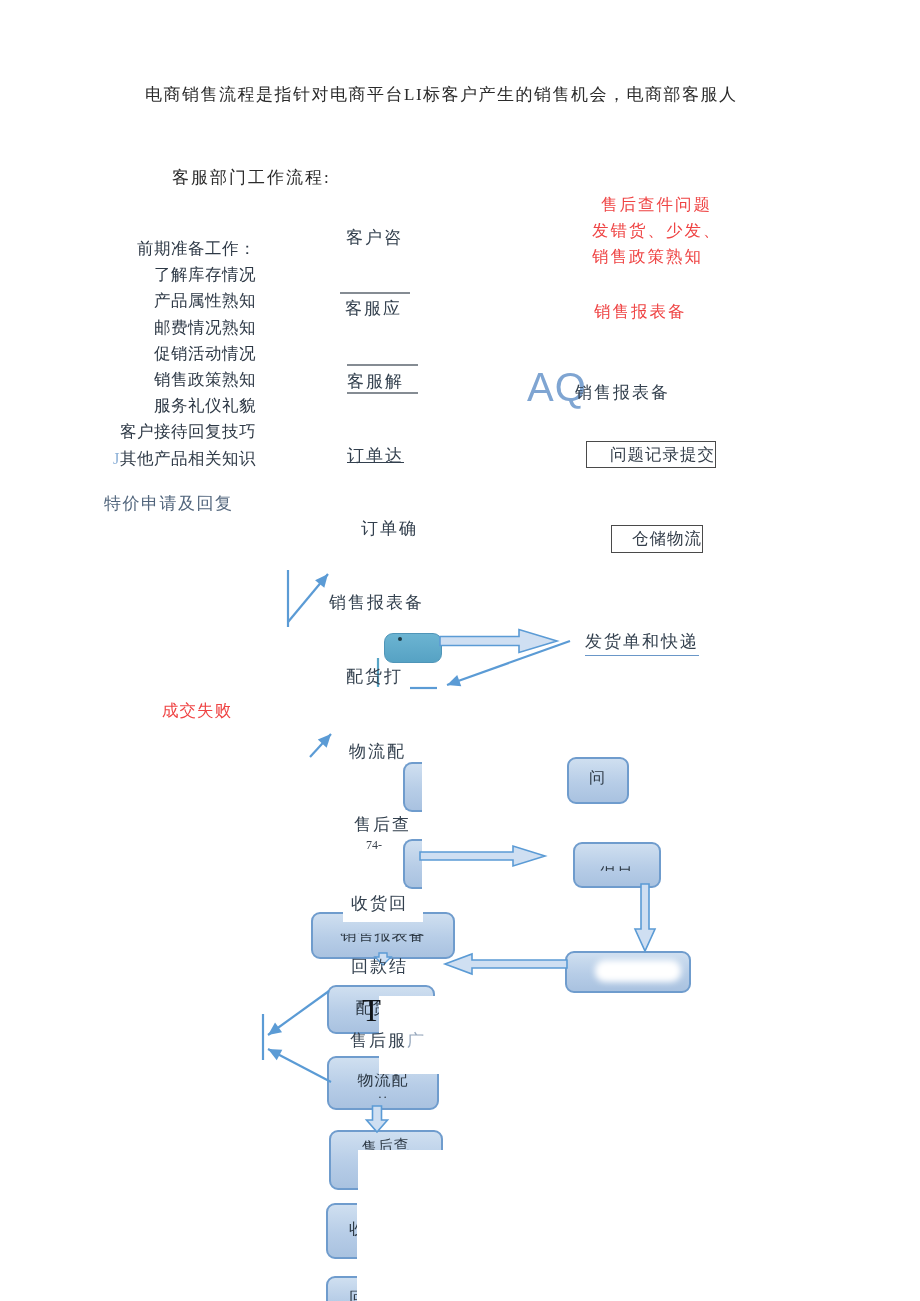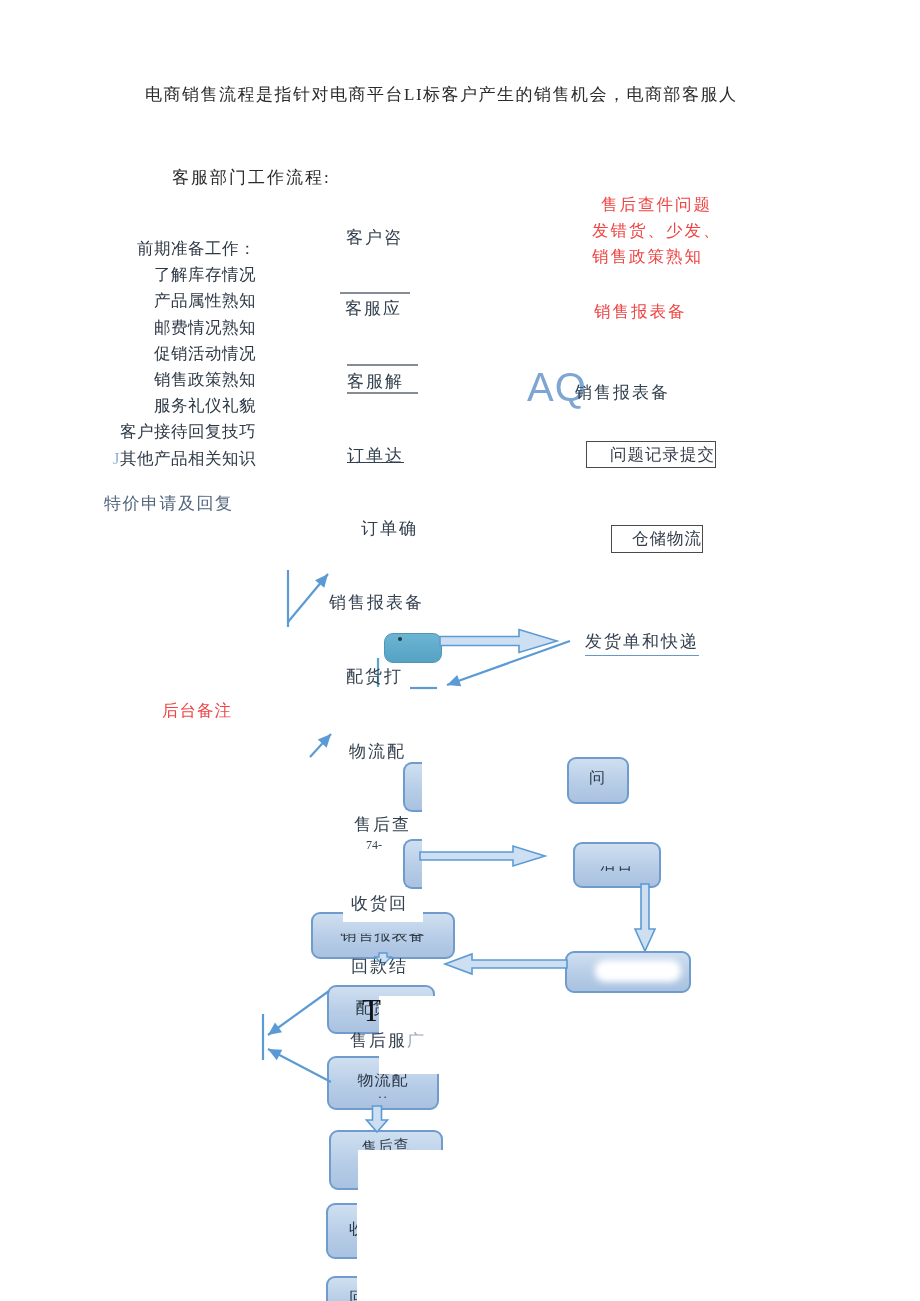--- a/index.html
+++ b/index.html
@@ -43,21 +43,21 @@
     <div>邮费情况熟知</div>
     <div>促销活动情况</div>
     <div>销售政策熟知</div>
     <div>服务礼仪礼貌</div>
     <div>客户接待回复技巧</div>
     <div>
       <span style="color:#8fb2d8;">J</span><span>其他产品相关知识</span>
     </div>
   </div>
   <div class="t txt-layer" style="left:104px;top:493px;font-size:17px;letter-spacing:1.5px;color:#51657c;">特价申请及回复</div>
-  <div class="t rlabel txt-layer" style="left:162px;top:701px;letter-spacing:1px;">后台备注</div>
+  <div class="t rlabel txt-layer" style="left:162px;top:701px;letter-spacing:1px;">成交失败</div>
 
   <div class="t flabel txt-layer" style="left:346px;top:227px;">客户咨</div>
   <div class="hline" style="left:340px;top:292px;width:70px;"></div>
   <div class="t flabel txt-layer" style="left:345px;top:298px;">客服应</div>
   <div class="hline" style="left:347px;top:364px;width:71px;"></div>
   <div class="t flabel txt-layer" style="left:347px;top:371px;font-family:Liberation Serif, serif;">客服解</div>
   <div class="hline" style="left:347px;top:392px;width:71px;"></div>
   <div class="t flabel txt-layer" style="left:347px;top:445px;text-decoration:underline;">订单达</div>
   <div class="t flabel txt-layer" style="left:361px;top:518px;">订单确</div>
   <div class="t flabel txt-layer" style="left:329px;top:592px;">销售报表备</div>

